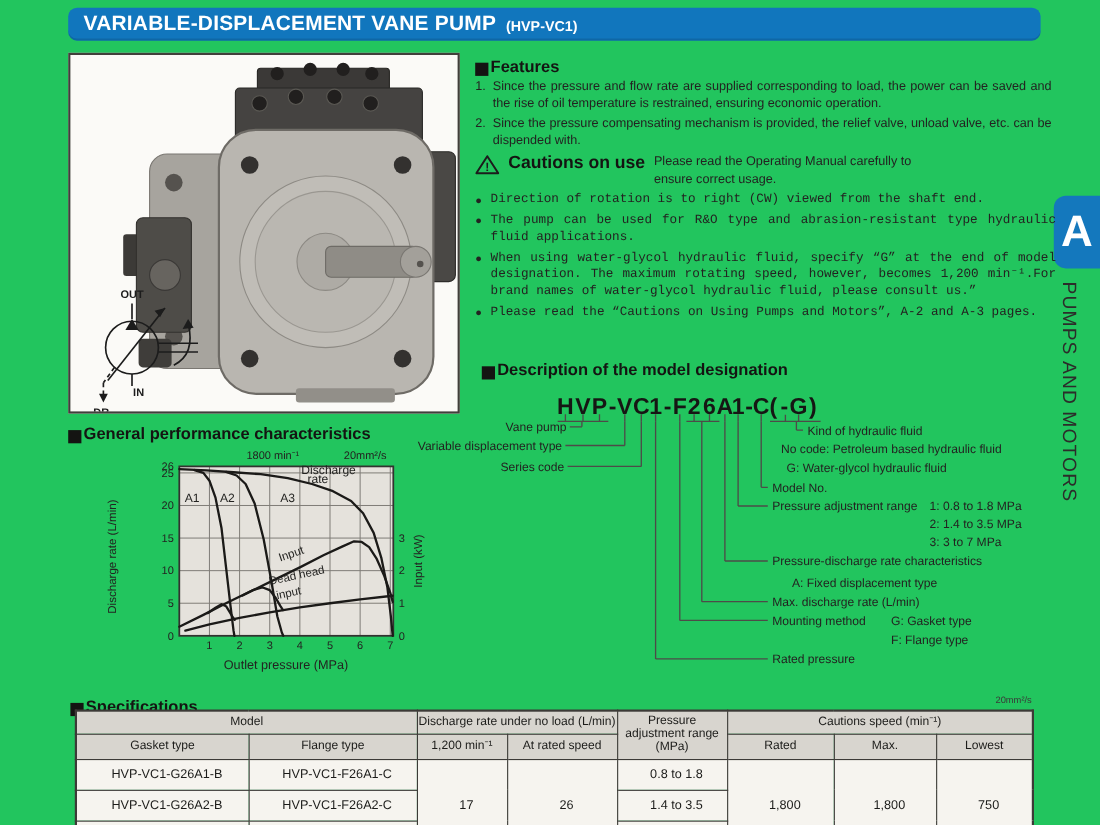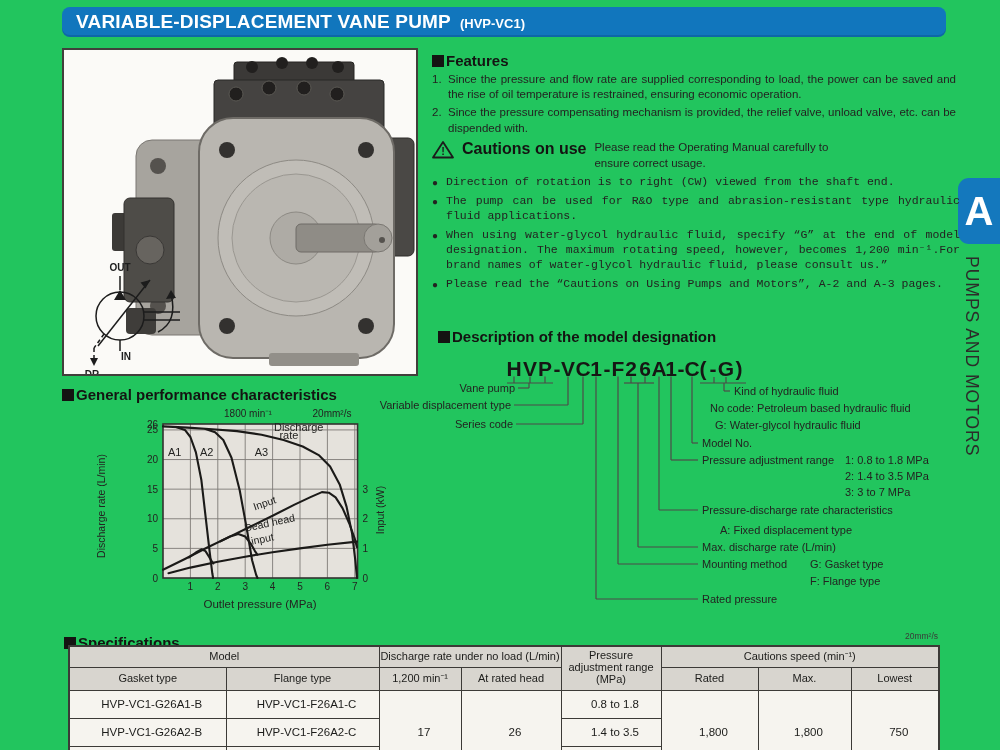--- a/index.html
+++ b/index.html
@@ -19,21 +19,21 @@
            border:2px solid #413f3b; }
 
   
   .tab-a { position:absolute; left:958px; top:178px; width:42px; height:66px; background:#1478bd;
            border-radius:11px 0 0 11px; color:#fff; font-weight:bold; font-size:40px;
            display:flex; align-items:center; justify-content:center; }
   .side-label { position:absolute; left:961px; top:256px; height:300px; writing-mode:vertical-rl;
                 text-orientation:mixed; font-size:17.5px; color:#2c2c2a; letter-spacing:1px; white-space:nowrap; }
 
   
-  .sec-head { position:absolute; font-weight:bold; font-size:15px; color:#141412; display:flex; align-items:center; }
+  .sec-head { position:absolute; font-weight:bold; font-size:15px; color:#141412; display:flex; align-items:flex-end; }
   .sq { display:inline-block; width:12px; height:12px; background:#141412; margin-right:2px; }
 
   
   .features { position:absolute; left:432px; top:52px; width:524px; }
   .features .sec-head, .cautions-head .sec-head { position:static; }
   .feat-item { display:flex; font-size:11.5px; line-height:1.32; margin-top:3px; color:#232321; }
   .feat-num { width:16px; flex:0 0 16px; }
   .feat-item .txt { flex:1; text-align:justify; }
 
   
@@ -329,21 +329,21 @@
         <tr class="h1">
           <th colspan="2">Model</th>
           <th colspan="2">Discharge rate under no load  (L/min)</th>
           <th rowspan="2">Pressure adjustment range (MPa)</th>
           <th colspan="3">Cautions speed   (min⁻¹)</th>
         </tr>
         <tr class="h2">
           <th>Gasket type</th>
           <th>Flange type</th>
           <th>1,200 min⁻¹</th>
-          <th>At rated head</th>
+          <th>At rated speed</th>
           <th>Rated</th>
           <th>Max.</th>
           <th>Lowest</th>
         </tr>
       </thead>
     <tbody id="spec-tbody">
         <tr>
           <td>HVP-VC1-G26A1-B</td>
           <td>HVP-VC1-F26A1-C</td>
           <td rowspan="3">17</td>

